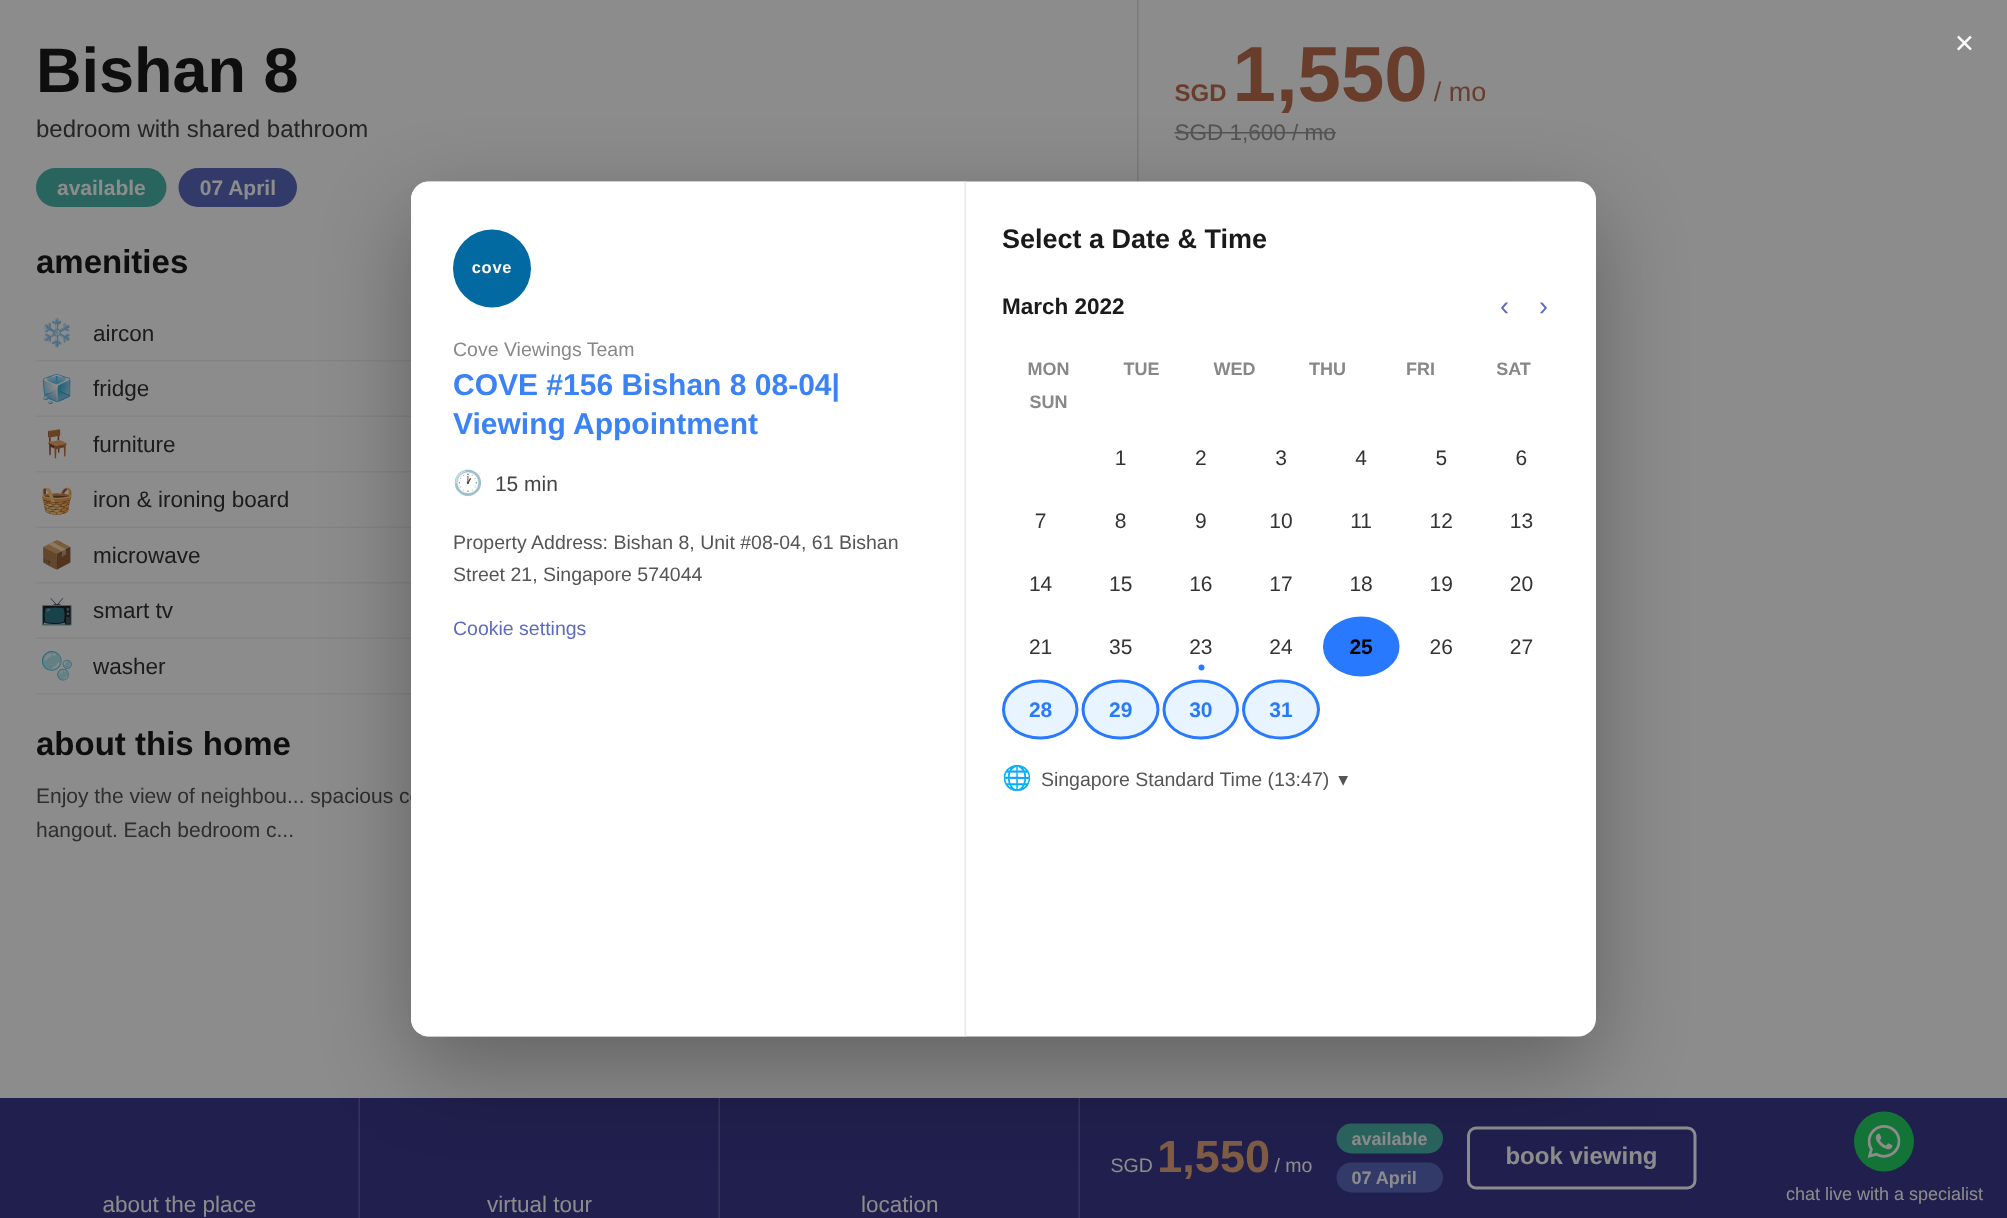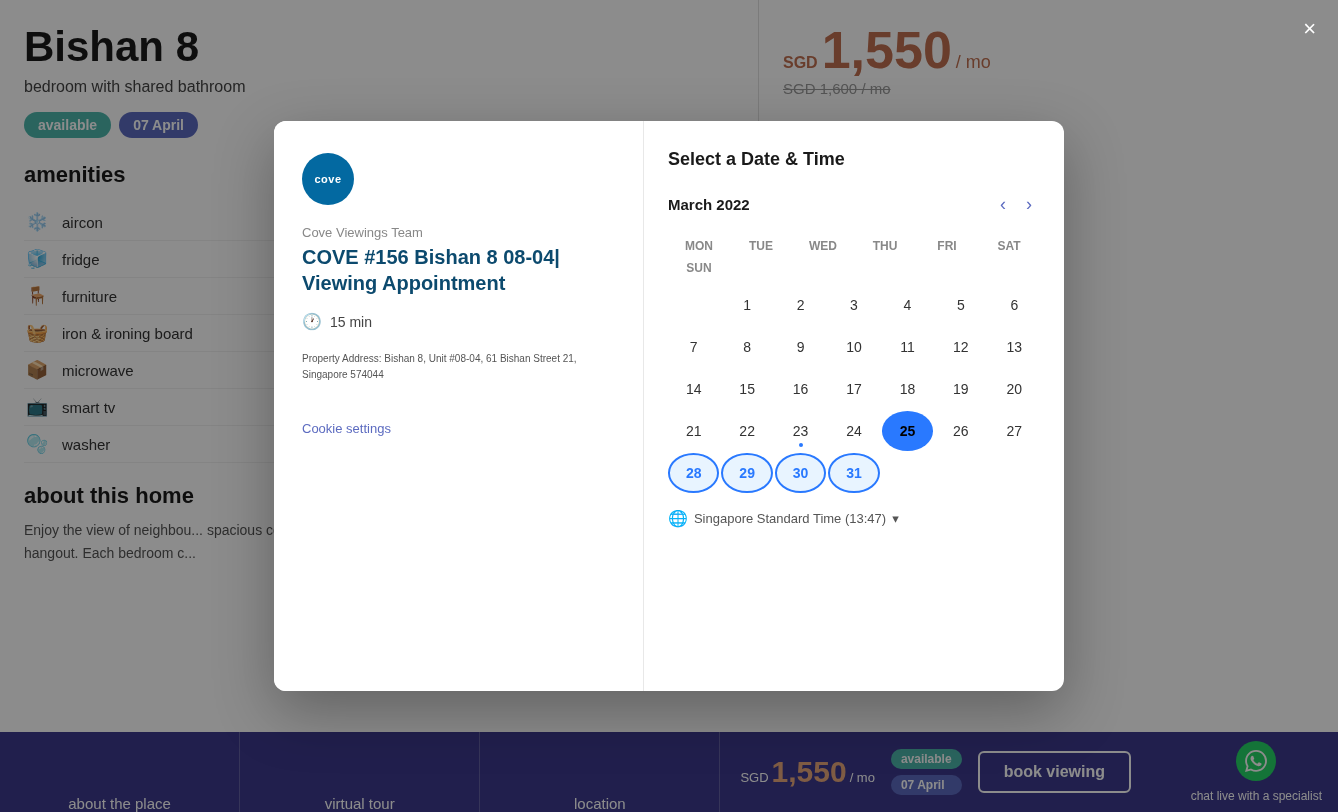--- a/index.html
+++ b/index.html
@@ -56,25 +56,25 @@
     
     .overlay { position: absolute; top: 0; left: 0; width: 100%; height: 100%; background: rgba(0,0,0,0.45); z-index: 10; }
 
     
     .modal { position: absolute; top: 50%; left: 50%; transform: translate(-50%, -50%); width: 790px; height: 570px; background: #fff; border-radius: 12px; z-index: 20; display: flex; overflow: hidden; box-shadow: 0 20px 60px rgba(0,0,0,0.3); }
 
     
     .modal-left { width: 370px; flex-shrink: 0; padding: 32px 28px; background: #fff; border-right: 1px solid #e8e8e8; }
     .cove-logo-circle { width: 52px; height: 52px; background: #0369a1; border-radius: 50%; display: flex; align-items: center; justify-content: center; color: #fff; font-size: 11px; font-weight: 700; margin-bottom: 20px; letter-spacing: 0.5px; }
     .cove-team-label { font-size: 13px; color: #888; margin-bottom: 4px; }
-    .appointment-title { font-size: 20px; font-weight: 800; color: #0c4a6e; line-height: 1.3; margin-bottom: 16px; }
+    .appointment-title { font-size: 20px; font-weight: 800; color: #3b82f6; line-height: 1.3; margin-bottom: 16px; }
     .duration-row { display: flex; align-items: center; gap: 8px; margin-bottom: 20px; }
     .clock-icon { color: #555; font-size: 16px; }
     .duration-text { font-size: 14px; color: #444; }
-    .address-text { font-size: 10px; color: #555; line-height: 1.6; margin-bottom: 36px; }
+    .address-text { font-size: 13px; color: #555; line-height: 1.6; margin-bottom: 16px; }
     .cookie-settings { color: #5c6bc0; font-size: 13px; cursor: pointer; text-decoration: none; }
 
     
     .modal-right { flex: 1; padding: 28px 24px; overflow-y: auto; }
     .calendar-title { font-size: 18px; font-weight: 700; color: #1a1a1a; margin-bottom: 20px; }
 
     .month-nav { display: flex; align-items: center; justify-content: space-between; margin-bottom: 16px; }
     .month-label { font-size: 15px; font-weight: 600; color: #1a1a1a; }
     .nav-btn { background: none; border: none; cursor: pointer; font-size: 18px; color: #5c6bc0; padding: 4px 8px; }
 
@@ -242,21 +242,21 @@
           <div class="cal-cell">12</div>
           <div class="cal-cell">13</div>
           <div class="cal-cell">14</div>
           <div class="cal-cell">15</div>
           <div class="cal-cell">16</div>
           <div class="cal-cell">17</div>
           <div class="cal-cell">18</div>
           <div class="cal-cell">19</div>
           <div class="cal-cell">20</div>
           <div class="cal-cell">21</div>
-          <div class="cal-cell">22</div>
+          <div class="cal-cell">35</div>
           <div class="cal-cell has-dot">23</div>
           <div class="cal-cell">24</div>
           <div class="cal-cell selected">25</div>
           <div class="cal-cell">26</div>
           <div class="cal-cell">27</div>
           <div class="cal-cell highlighted">28</div>
           <div class="cal-cell highlighted">29</div>
           <div class="cal-cell highlighted">30</div>
           <div class="cal-cell highlighted">31</div>
           <div class="cal-cell empty"></div>

